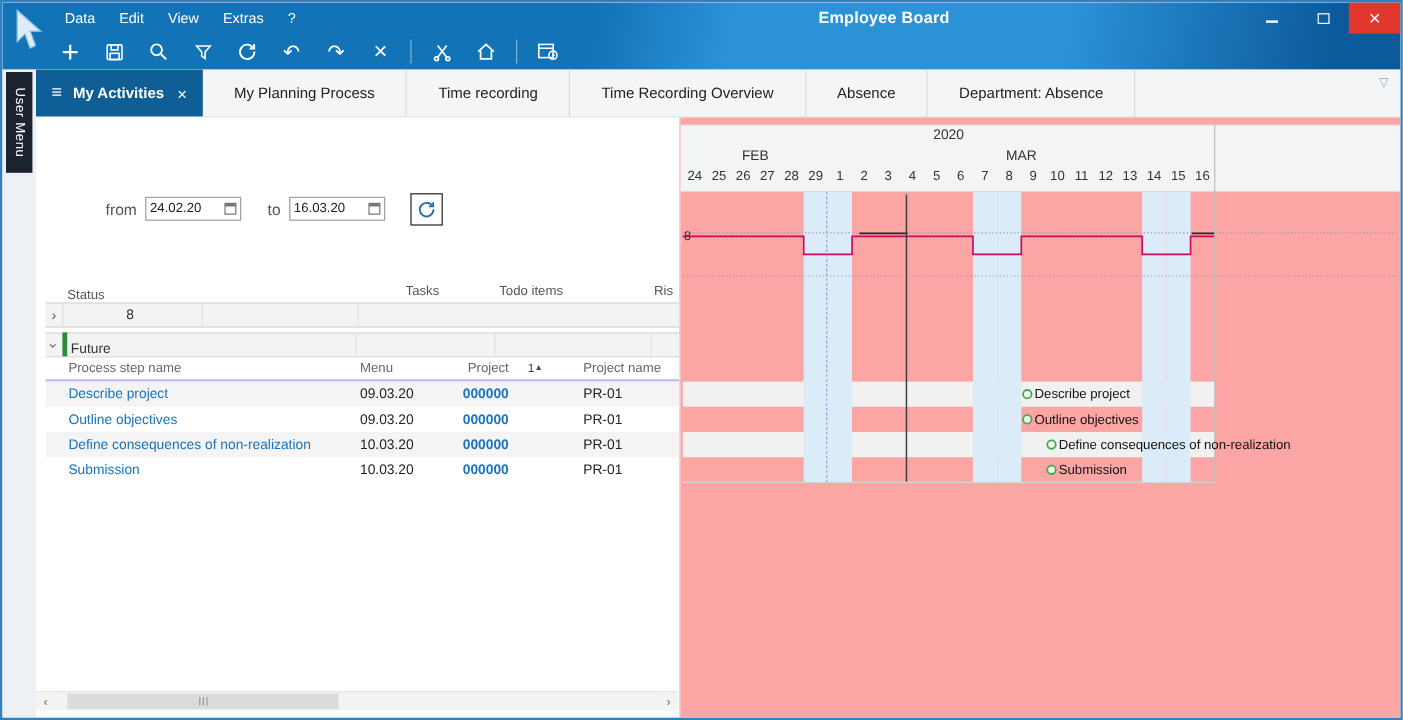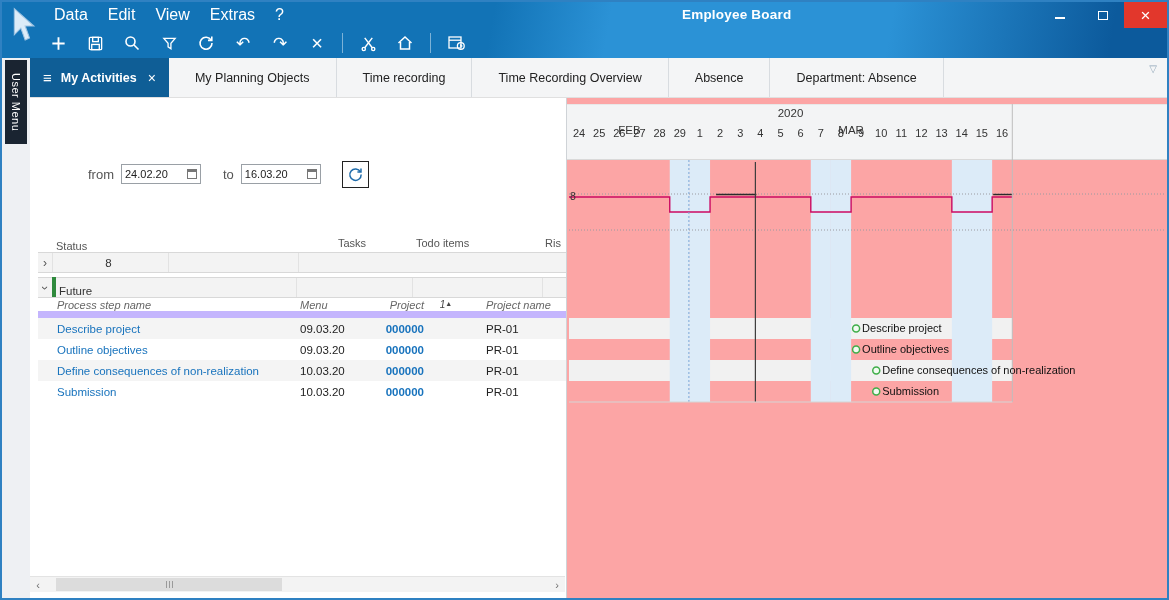--- a/index.html
+++ b/index.html
@@ -8,21 +8,21 @@
     width:1169px; height:600px; border:2px solid #2f81c2; background:#fff;
     position:relative; overflow:hidden;
     font-family:"Liberation Sans", sans-serif; color:#222;
   }
   
   .app-header{ height:56px; position:relative; color:#fff;
     background:linear-gradient(100deg,#1273b6 0%,#1273b6 42%,#2b92d6 52%,#2b92d6 76%,#0c5a9c 95%,#0c5a9c 100%);
   }
   .titlebar{ height:26px; display:flex; align-items:center; position:relative; }
   .menu{ display:flex; margin-left:42px; }
-  .menu-item{ padding:2px 10px; font-size:16px; cursor:default; }
+  .menu-item{ padding:2px 10px; font-size:12px; cursor:default; }
   .app-title{ position:absolute; left:680px; top:5px; font-size:13.5px; font-weight:bold; letter-spacing:.2px; }
   .win-controls{ position:absolute; right:0; top:0; height:26px; display:flex; }
   .win-btn{ width:43px; height:26px; display:flex; align-items:center; justify-content:center; }
   .win-btn .min-glyph{ width:10px; height:2px; background:#fff; margin-top:6px; }
   .win-btn .max-glyph{ width:10px; height:9px; border:1px solid #fff; }
   .win-btn.close{ background:#e2372c; font-size:17px; line-height:1; }
   .toolbar{ height:30px; display:flex; align-items:center; padding-left:44px; gap:13px; }
   .tb-icon{ width:24px; height:24px; display:flex; align-items:center; justify-content:center; color:#fff; font-size:17px; }
   .tb-icon svg{ display:block; }
   .tb-sep{ width:1px; height:20px; background:rgba(255,255,255,.45); }
@@ -59,21 +59,21 @@
   .c-name{ width:244px; flex:none; display:flex; align-items:flex-end; height:100%; }
   .c-tasks{ width:116px; flex:none; text-align:center; padding-right:4px; height:100%; line-height:21px; }
   .c-todo{ width:130px; flex:none; padding-left:4px; height:100%; line-height:21px; }
   .c-risks{ flex:1; padding-left:3px; height:100%; line-height:21px; overflow:hidden; }
   .g-hrow{ height:19px; color:#555; font-size:11px; }
   .g-hrow .c-name{ padding-left:4px; }
   .g-group{ height:21px; background:#f3f3f3; border-top:1px solid #d8d8d8; border-bottom:1px solid #d8d8d8; color:#333; }
   .g-group .c-tasks,.g-group .c-todo,.g-group .c-risks{ border-left:1px solid #e2e2e2; }
   .chip{ width:4px; height:20px; flex:none; margin-right:3px; }
   .g-gap{ height:4px; }
-  .g-dhrow{ height:20px; color:#666; font-size:11px; background:#fff; border-bottom:7px solid #c4b5fd;font-style:italic; }
+  .g-dhrow{ height:20px; color:#666; font-size:11px; background:#fff; border-bottom:2px solid #c4b5fd; }
   .d-name{ width:258px; flex:none; padding-left:19px; overflow:hidden; white-space:nowrap; }
   .d-date{ width:70px; flex:none; padding-left:4px; }
   .d-proj{ width:66px; flex:none; text-align:right; padding-right:8px; }
   .d-sort{ width:28px; flex:none; text-align:center; color:#444; font-size:10px; }
   .d-sort .tri{ font-size:7px; vertical-align:2px; }
   .d-pname{ flex:1; padding-left:26px; overflow:hidden; white-space:nowrap; }
   .g-row{ height:21px; }
   .g-row.alt{ background:#f4f4f4; }
   .link{ color:#1873bd; }
   .proj-val{ color:#1873bd; font-weight:bold; }
@@ -85,21 +85,21 @@
   .sb-thumb{ position:absolute; left:26px; top:1px; width:226px; height:13px; background:#dcdcdc;
     display:flex; align-items:center; justify-content:center; gap:2px; }
   .sb-grip{ width:1px; height:7px; background:#9a9a9a; }
   
   .gantt{ flex:1; position:relative; overflow:hidden; background:#fca5a5; }
   .g-headerband{ position:absolute; top:6px; left:0; right:0; height:56px; background:#f3f4f5;
     border-top:1px solid #e8e8e8; border-bottom:1px solid #d9d9d9; }
   .g-year{ position:absolute; top:9px; left:2px; width:443px; text-align:center; font-size:11.5px; color:#333; }
   #g-months{ position:absolute; top:26px; left:2px; display:flex; }
   .g-month{ text-align:center; font-size:11.5px; color:#333; }
-  #g-days{ position:absolute; top:29px; left:2px; display:flex; }
+  #g-days{ position:absolute; top:43px; left:2px; display:flex; }
   .g-day{ width:20.15px; text-align:center; font-size:11px; color:#333; }
   #g-svg{ position:absolute; left:0; top:0; pointer-events:none; }
   #g-svg text{ font-family:"Liberation Sans", sans-serif; }
 </style>
 </head>
 <body>
 
 <div class="window">
 
   <div class="app-header">
@@ -200,21 +200,21 @@
     </div>
     <div class="right-col">
 
       <div class="tab-strip">
         <div class="tab active">
           <span class="hamburger">≡</span>
           <span>My Activities</span>
           <span class="tab-close">×</span>
         </div>
         <div class="tab">
-            <span>My Planning Objects</span>
+            <span>My Planning Process</span>
           </div>
         <div class="tab">
             <span>Time recording</span>
           </div>
         <div class="tab">
             <span>Time Recording Overview</span>
           </div>
         <div class="tab">
             <span>Absence</span>
           </div>

